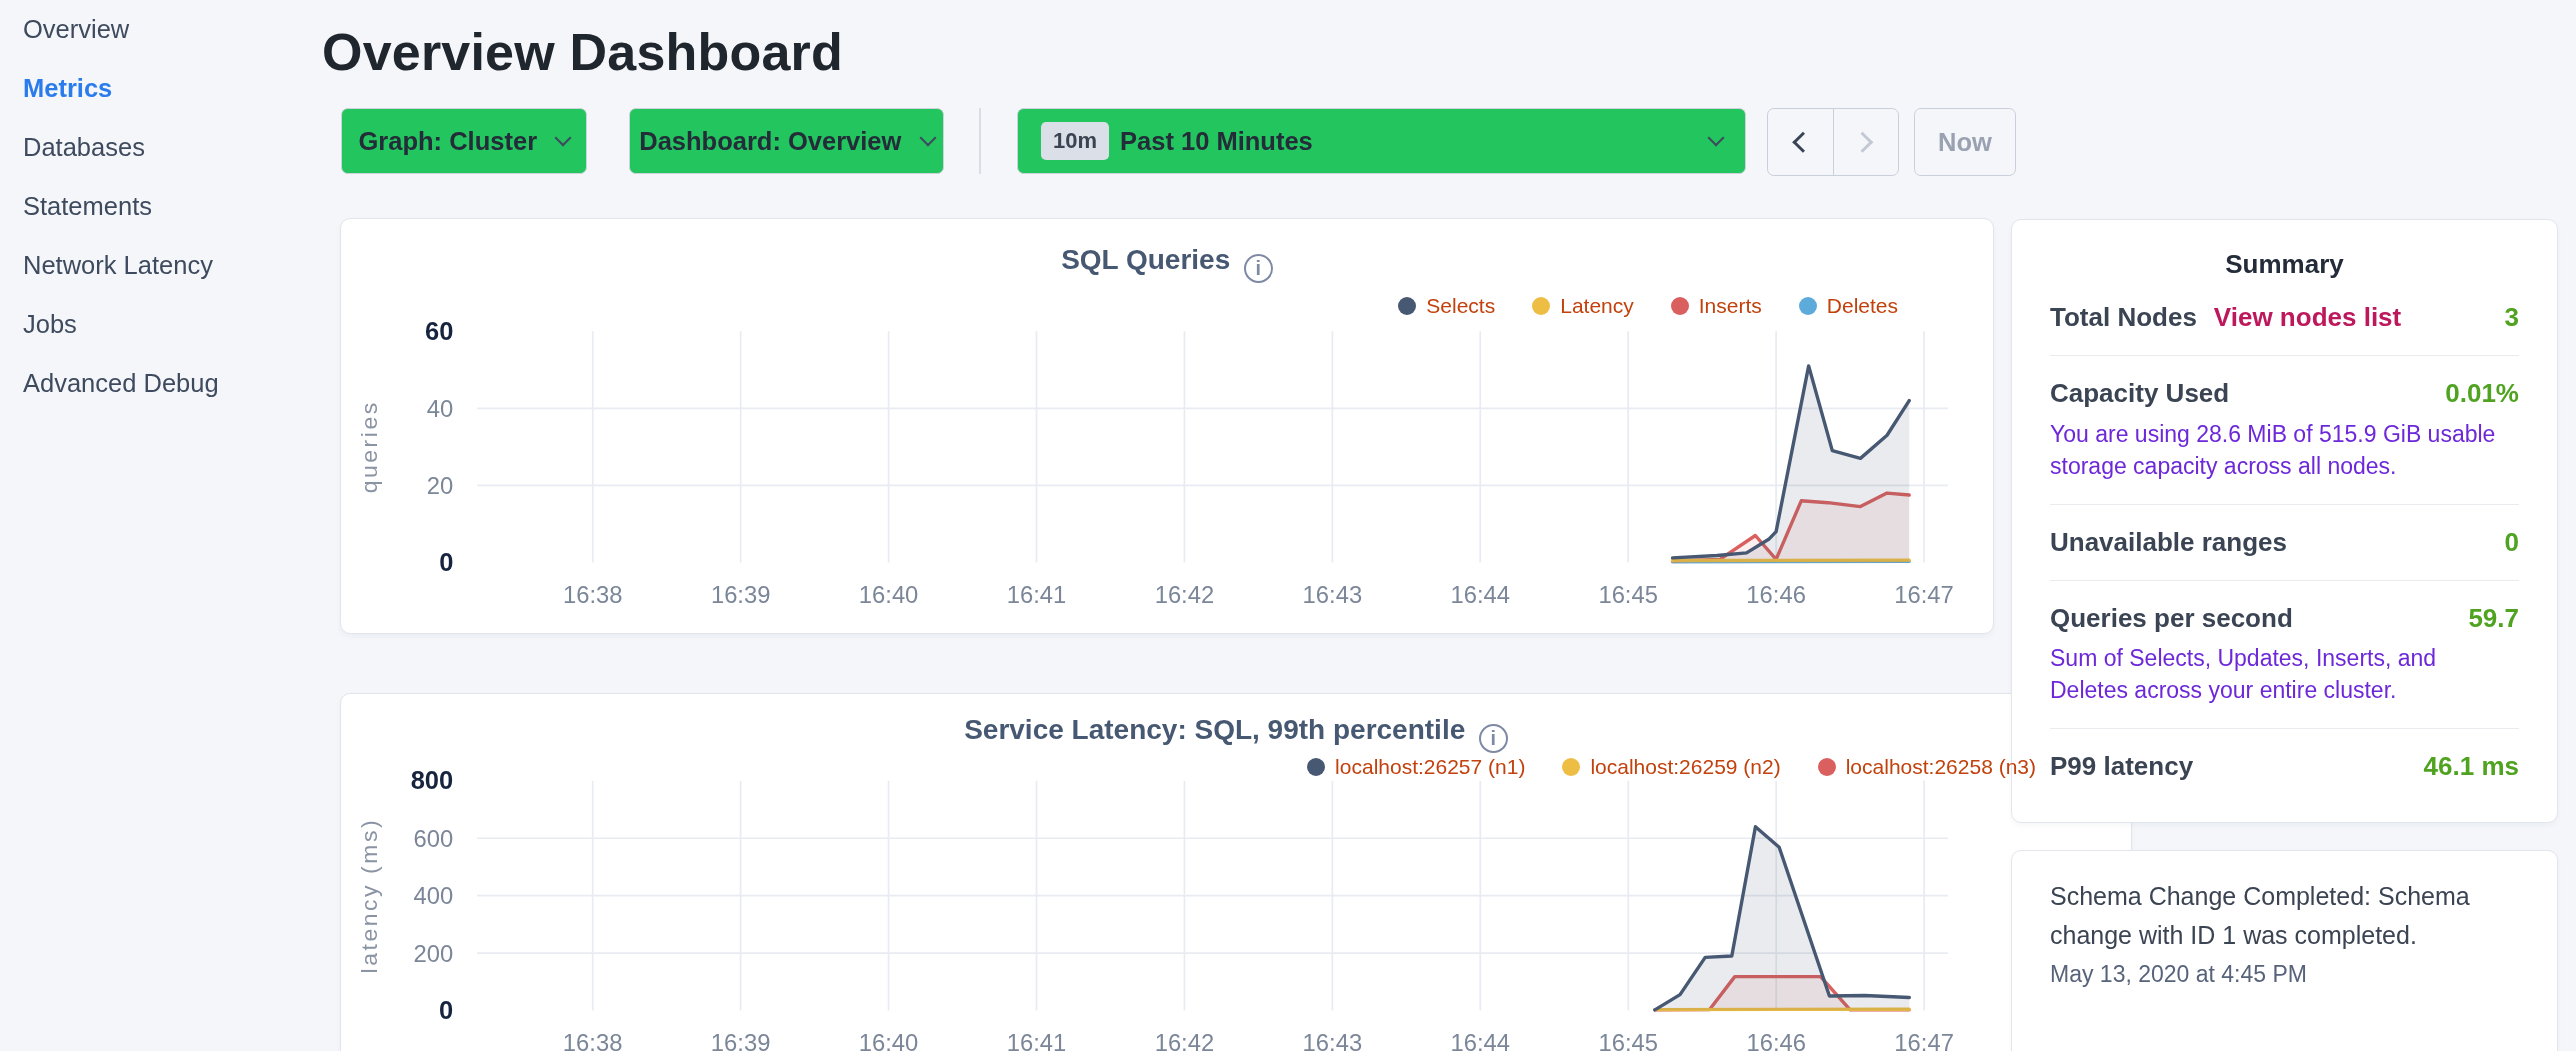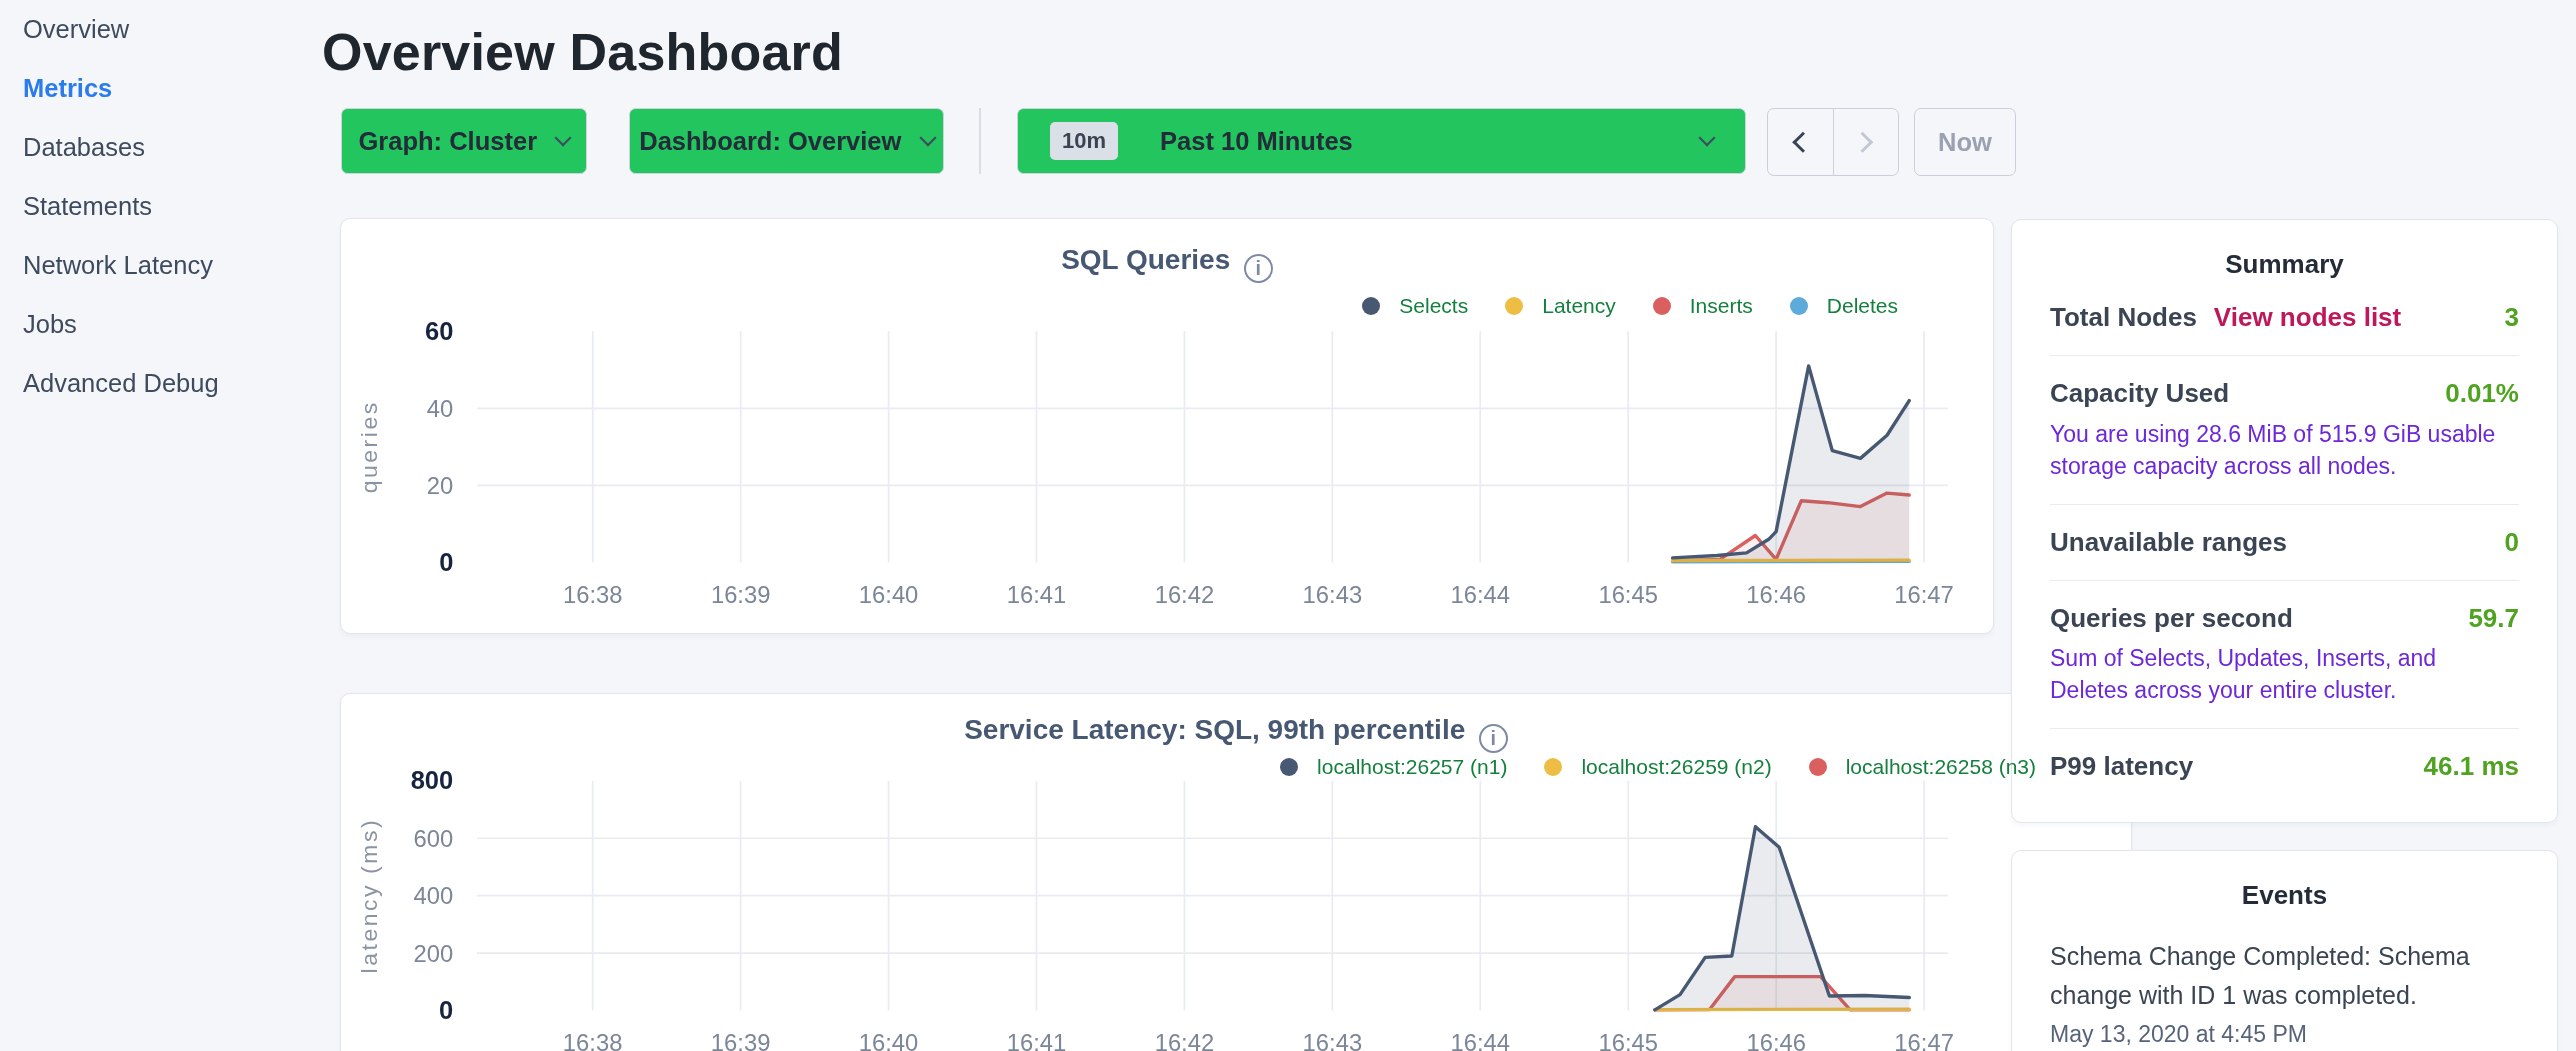--- a/index.html
+++ b/index.html
@@ -34,21 +34,21 @@
     font-size: 25.5px; font-weight: 700; color: #242c39; cursor: pointer;
   }
   .chev {
     width: 12px; height: 12px;
     border-right: 2.6px solid #3f4a5e; border-bottom: 2.6px solid #3f4a5e;
     transform: rotate(45deg); margin-top: -6.8px;
   }
   .btn-graph { left: 341px; width: 246px; gap: 20.4px; }
   .btn-dashboard { left: 629px; width: 315px; gap: 20.4px; }
   .toolbar-divider { position: absolute; left: 979px; top: 108px; width: 1.7px; height: 66px; background: #d9dde4; }
-  .time-select { left: 1017px; width: 729px; justify-content: flex-start; padding: 0 32px; gap: 42px; }
+  .time-select { left: 1017px; width: 729px; justify-content: flex-start; padding: 0 23px; gap: 11px; }
   .range-badge {
     background: #dbdfe7; border-radius: 5.1px; padding: 6px 12px;
     font-size: 22px; font-weight: 700; color: #3b4453;
   }
   .time-select .chev { margin-left: auto; }
   .pager {
     position: absolute; left: 1767px; top: 108px; width: 132px; height: 68px;
     border: 0.9px solid #c9cfdb; border-radius: 6.8px; display: flex; overflow: hidden;
   }
   .pager-cell { flex: 1; display: flex; align-items: center; justify-content: center; cursor: pointer; }
@@ -80,21 +80,21 @@
   .info-icon {
     display: inline-flex; width: 29px; height: 29px;
     border: 2.6px solid #7e89a3; border-radius: 50%; color: #7e89a3;
     font-size: 19.6px; font-weight: 700; font-style: normal;
     align-items: center; justify-content: center;
     margin-left: 13.6px; vertical-align: -6px; cursor: pointer;
   }
   .legend { position: absolute; right: 95px; display: flex; gap: 37px; align-items: center; z-index: 2; }
   .chart-card-1 .legend { top: 75px; }
   .chart-card-2 .legend { top: 61px; }
-  .legend-item { display: flex; align-items: center; gap: 19px; font-size: 21px; color: #15803d; }
+  .legend-item { display: flex; align-items: center; gap: 10px; font-size: 21px; color: #c2410c; }
   .legend-dot { width: 18px; height: 18px; border-radius: 50%; }
   .chart-svg { position: absolute; left: 0; top: 0; }
 
   
   .summary-card { left: 2011px; top: 219px; width: 547px; height: 604px; }
   .panel-title { margin-top: 29px; text-align: center; font-size: 26px; font-weight: 700; color: #242c39; }
   .srow { margin: 0 38px; padding: 22px 0; border-bottom: 0.9px solid #e9ebef; }
   .srow.last { border-bottom: none; }
   .srow-line { display: flex; align-items: baseline; }
   .srow-label { font-size: 26px; font-weight: 700; color: #3b4453; }
@@ -305,21 +305,20 @@
 
     <div class="srow last">
       <div class="srow-line">
         <span class="srow-label">P99 latency</span>
         <span class="srow-value">46.1 ms</span>
       </div>
     </div>
   </aside>
 
   <aside class="card events-card">
-    <div class="panel-title">Events</div>
     <div class="event-item">
       <div class="event-text">Schema Change Completed: Schema change with ID 1 was completed.</div>
       <div class="event-time">May 13, 2020 at 4:45 PM</div>
     </div>
   </aside>
 
 </div>
 
 
 </body></html>

